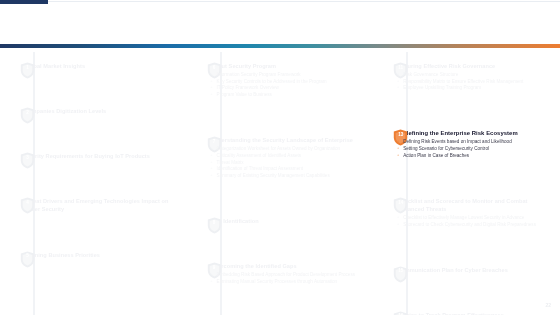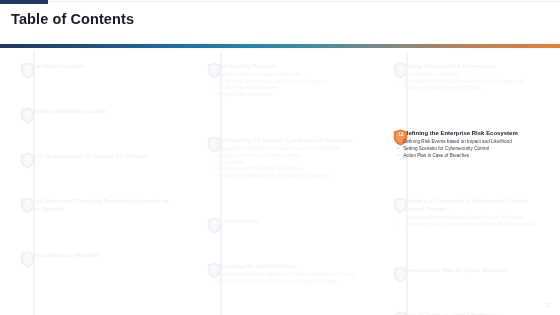--- a/index.html
+++ b/index.html
@@ -88,21 +88,20 @@
   }
 </style>
 </head>
 <body>
 
 <div class="slide">
 
   <div class="top-accent"></div>
   <div class="top-hairline"></div>
 
-  <div class="page-title">Table of Contents</div>
 
   <div class="gradient-bar"></div>
 
   <div class="columns" id="columns">
       <div class="col">
         <div class="toc-item" style="margin-top: 0px;">
           <div class="shield">
             <svg viewBox="0 0 15 17">
               <path d="M7.5 0.6 L14.2 2.6 V8.2 C14.2 12.4 11.3 15.2 7.5 16.5 C3.7 15.2 0.8 12.4 0.8 8.2 V2.6 Z" fill="#eef0f3"></path>
               <path d="M7.5 2.6 L12.3 4.0 V8.3 C12.3 11.4 10.2 13.5 7.5 14.5 C4.8 13.5 2.7 11.4 2.7 8.3 V4.0 Z" fill="#f7f8f9"></path>

